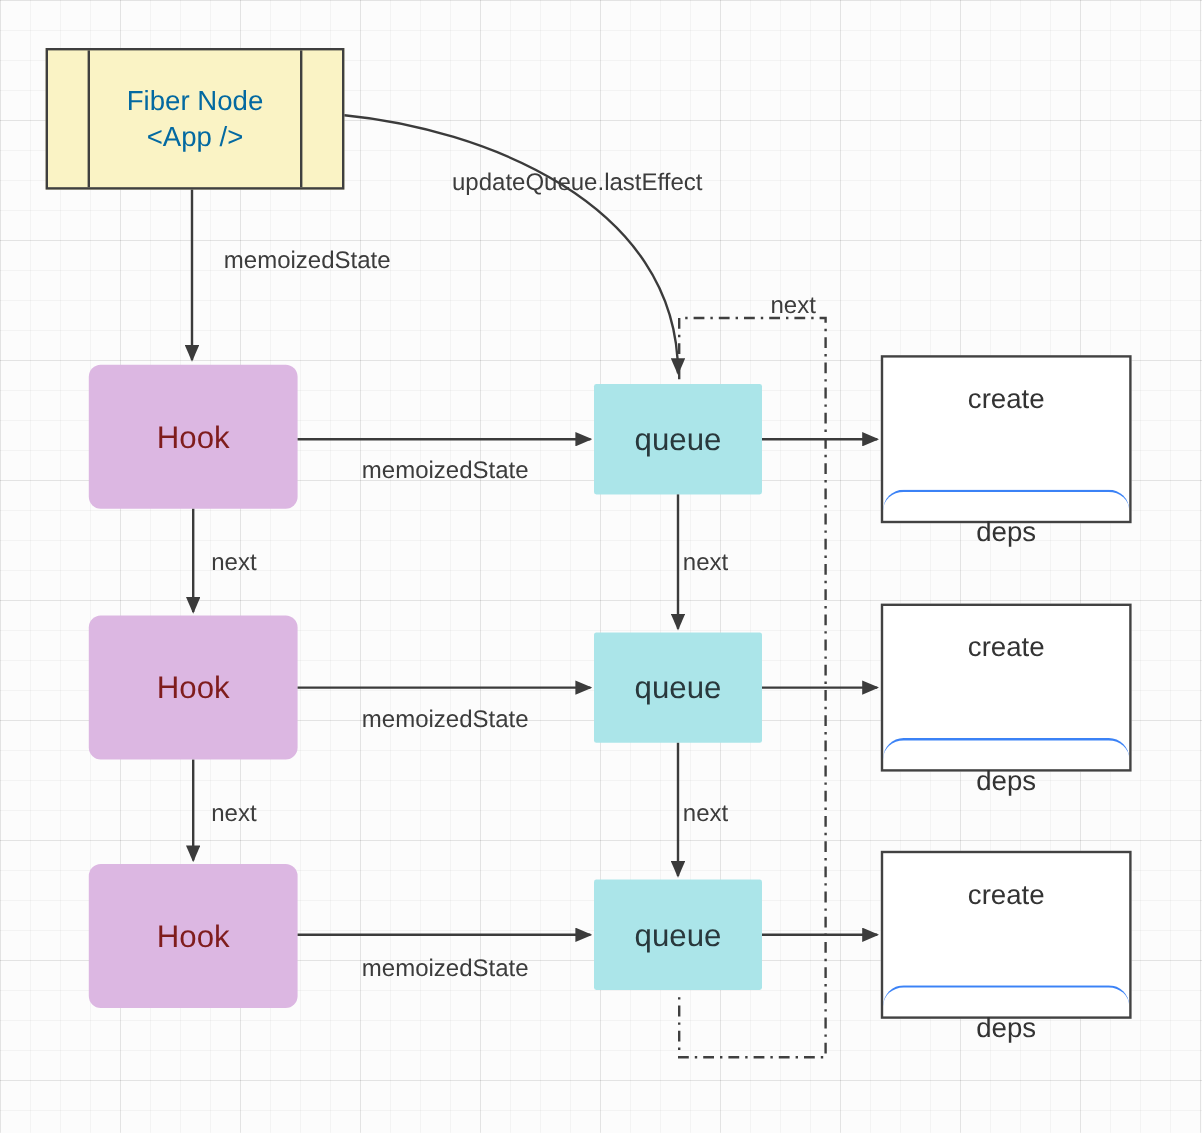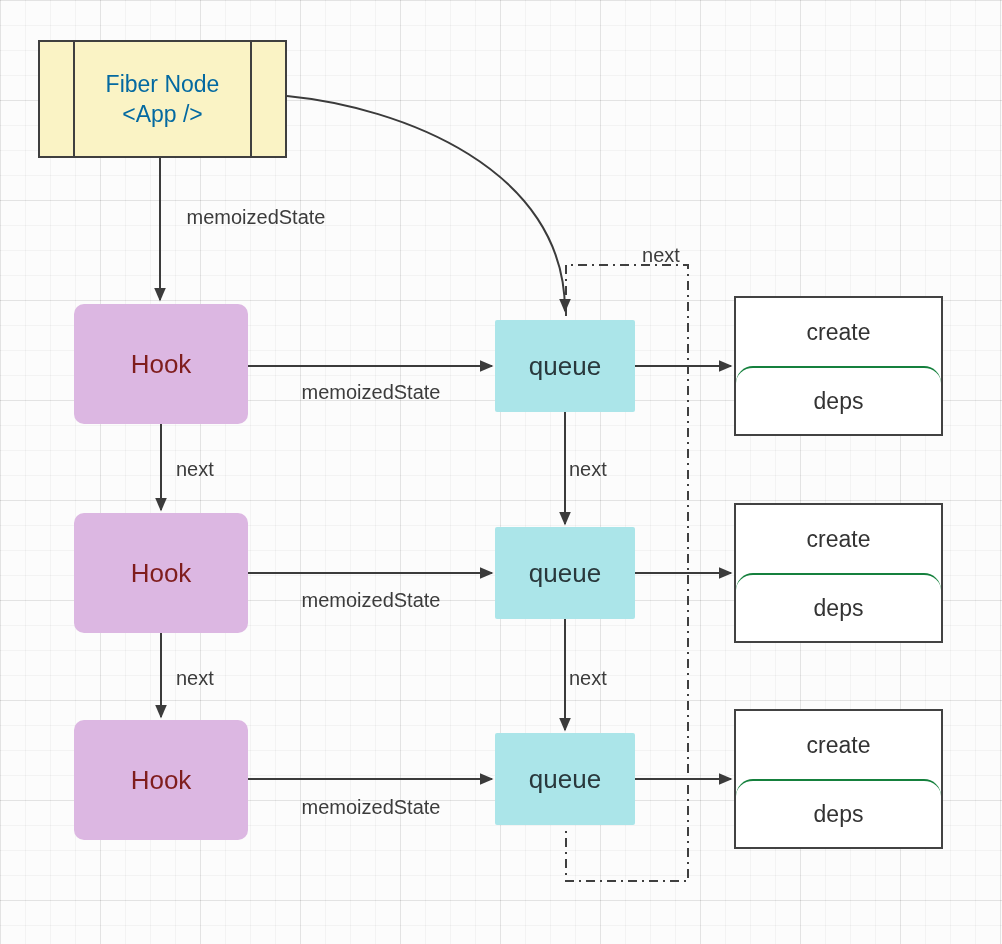--- a/index.html
+++ b/index.html
@@ -52,21 +52,21 @@
   .effect {
     position: absolute; left: 734px; width: 209px; height: 140px;
     box-sizing: border-box; background: #ffffff; border: 2px solid #424242;
   }
   .effect.e1 { top: 296px; } .effect.e2 { top: 503px; } .effect.e3 { top: 709px; }
   .effect-cell {
     box-sizing: border-box; height: 50%;
     display: flex; align-items: center; justify-content: center;
     font-size: 23px; color: #333333; border-radius: 17px;
   }
-  .effect-cell.bottom { border-top: 2px solid #15803d; }
+  .effect-cell.bottom { border-top: 2px solid #3b82f6; margin-top: 42px; }
 
   
   .edge-label {
     position: absolute; white-space: nowrap;
     font-size: 20px; color: #3c3c3c; line-height: 22px;
   }
   .edge-label.centered { transform: translate(-50%, -50%); }
 </style>
 </head>
 <body>
@@ -138,20 +138,21 @@
     <path d="M161 424 L161 510" marker-end="url(#arrow)"></path>
     <path d="M161 633 L161 717" marker-end="url(#arrow)"></path>
 
     <path d="M565 412 L565 524" marker-end="url(#arrow)"></path>
     <path d="M565 619 L565 730" marker-end="url(#arrow)"></path>
   </g>
 </svg>
 
 <div class="layer labels">
   <div class="edge-label centered" style="left:256px; top:217px;">memoizedState</div>
+  <div class="edge-label centered" style="left:481px; top:152px;">updateQueue.lastEffect</div>
 
   <div class="edge-label centered" style="left:371px; top:392px;">memoizedState</div>
   <div class="edge-label centered" style="left:371px; top:600px;">memoizedState</div>
   <div class="edge-label centered" style="left:371px; top:807px;">memoizedState</div>
 
   <div class="edge-label" style="left:176px; top:458px;">next</div>
   <div class="edge-label" style="left:176px; top:667px;">next</div>
 
   <div class="edge-label" style="left:569px; top:458px;">next</div>
   <div class="edge-label" style="left:569px; top:667px;">next</div>

